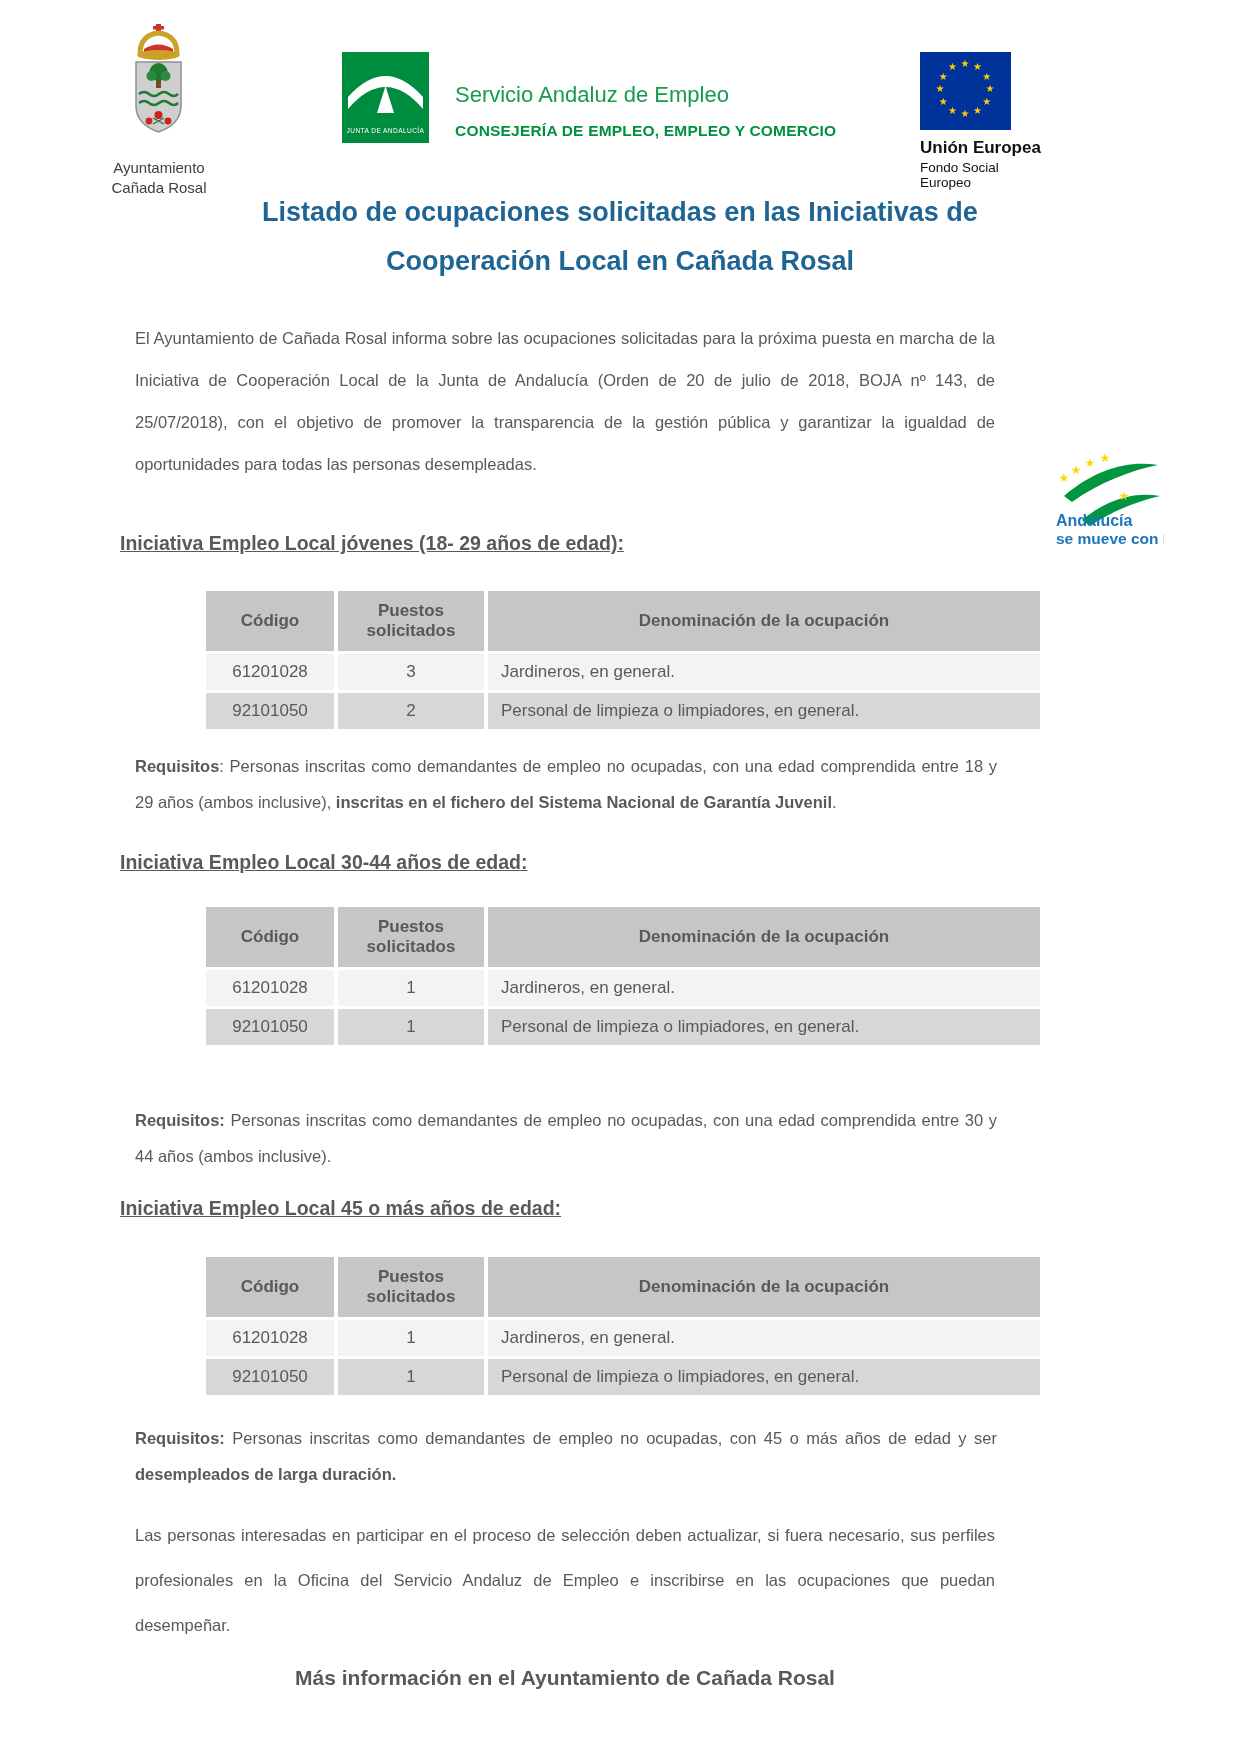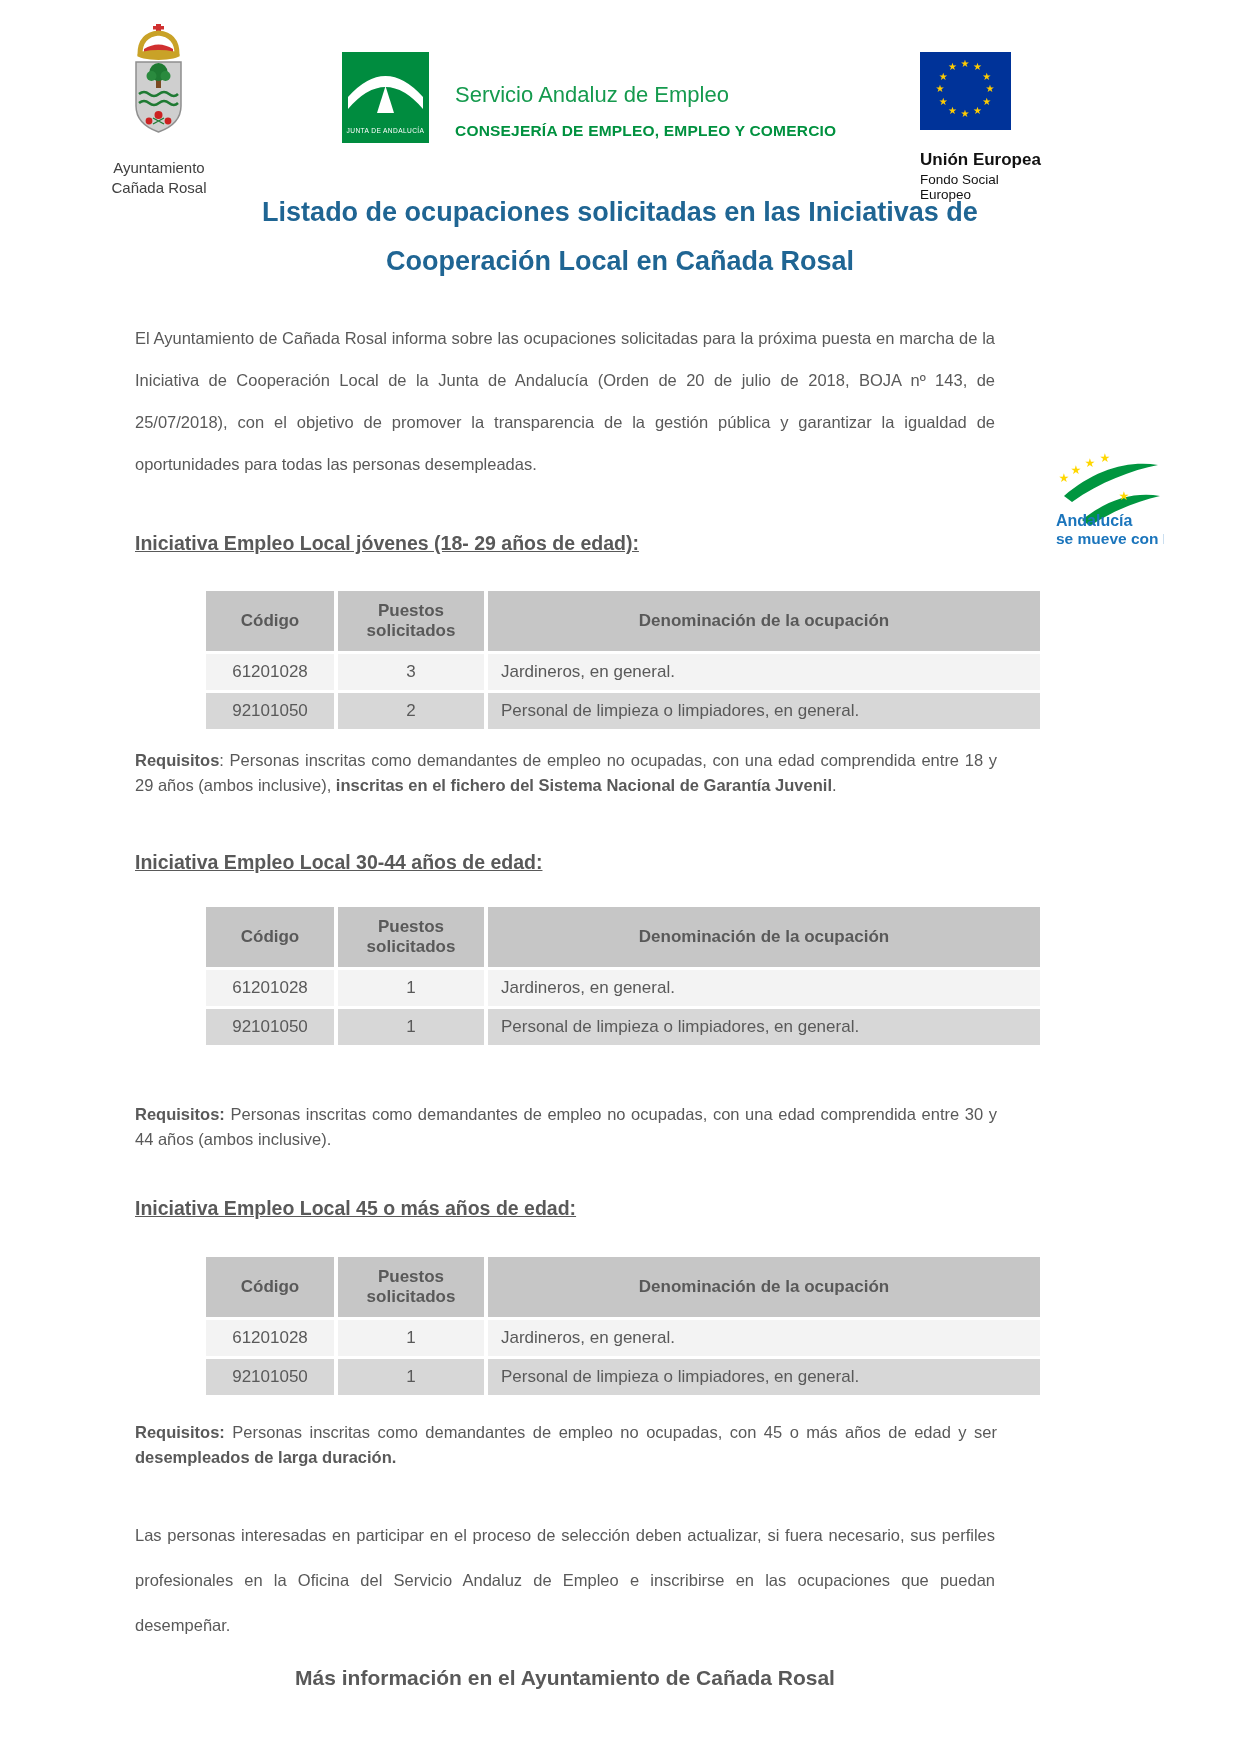--- a/index.html
+++ b/index.html
@@ -8,40 +8,40 @@
   .page{position:relative;width:1240px;height:1754px;background:#fff;overflow:hidden;}
 
   
   .coat-block{position:absolute;left:104px;top:22px;width:110px;text-align:center;}
   .coat-caption{font-size:15px;line-height:20px;color:#404040;margin-top:16px;}
   .junta-block{position:absolute;left:342px;top:52px;display:flex;align-items:center;}
   .sae-lines{margin-left:26px;margin-top:26px;}
   .sae-l1{color:#159a4e;font-size:22px;margin-bottom:14px;}
   .sae-l2{color:#00913f;font-size:15.5px;font-weight:bold;letter-spacing:.2px;}
   .eu-block{position:absolute;left:920px;top:52px;width:130px;}
-  .eu-l1{font-size:17px;font-weight:bold;color:#111;margin-top:16px;}
+  .eu-l1{font-size:17px;font-weight:bold;color:#111;margin-top:4px;}
   .eu-l2{font-size:13.5px;color:#111;margin-top:2px;}
 
   
   .doc-title{position:absolute;top:188px;left:0;width:100%;text-align:center;
     color:#1f6593;font-weight:bold;font-size:27px;line-height:49px;}
 
   
   .intro{position:absolute;top:300px;left:135px;width:860px;
     font-size:16.5px;line-height:42px;text-align:justify;}
   .closing{position:absolute;top:1496px;left:135px;width:860px;
     font-size:16.5px;line-height:45px;text-align:justify;}
   .footer{position:absolute;top:1666px;left:135px;width:860px;text-align:center;
     font-size:21px;font-weight:bold;color:#595959;}
 
-  .section-heading{position:absolute;left:135px;font-size:19.5px;font-weight:bold;
+  .section-heading{position:absolute;left:120px;font-size:19.5px;font-weight:bold;
     text-decoration:underline;color:#595959;white-space:nowrap;}
   #heading-1{top:532px;} #heading-2{top:851px;} #heading-3{top:1197px;}
 
-  .req{position:absolute;left:135px;width:862px;font-size:16.5px;line-height:25px;
+  .req{position:absolute;left:135px;width:862px;font-size:16.5px;line-height:36px;
     text-align:justify;margin:0;}
   #req-1{top:748px;} #req-2{top:1102px;} #req-3{top:1420px;}
 
   
   .jobs-table{position:absolute;left:202px;border-collapse:separate;border-spacing:4px 3px;}
   #table-1{top:588px;} #table-2{top:904px;} #table-3{top:1254px;}
   .jobs-table th{background:#c6c6c6;font-weight:bold;font-size:17px;color:#595959;
     padding:10px 6px;text-align:center;}
   .jobs-table td{font-size:17px;color:#595959;padding:8px 6px;text-align:center;}
   .jobs-table td.left{text-align:left;padding-left:13px;}

